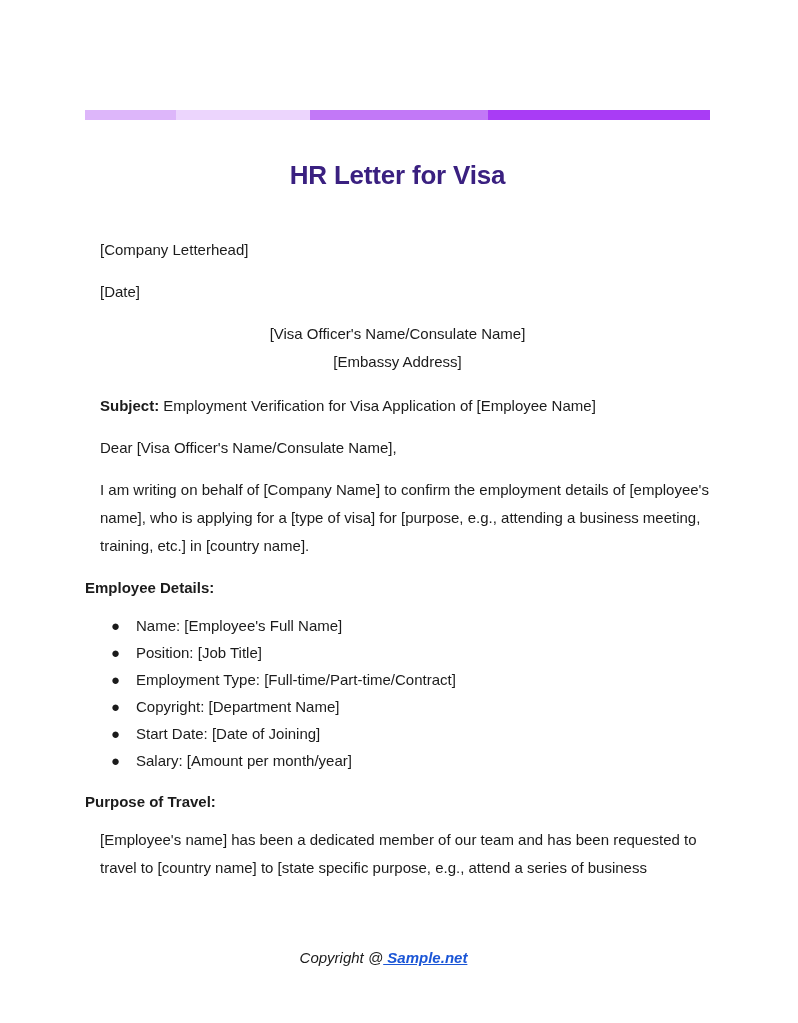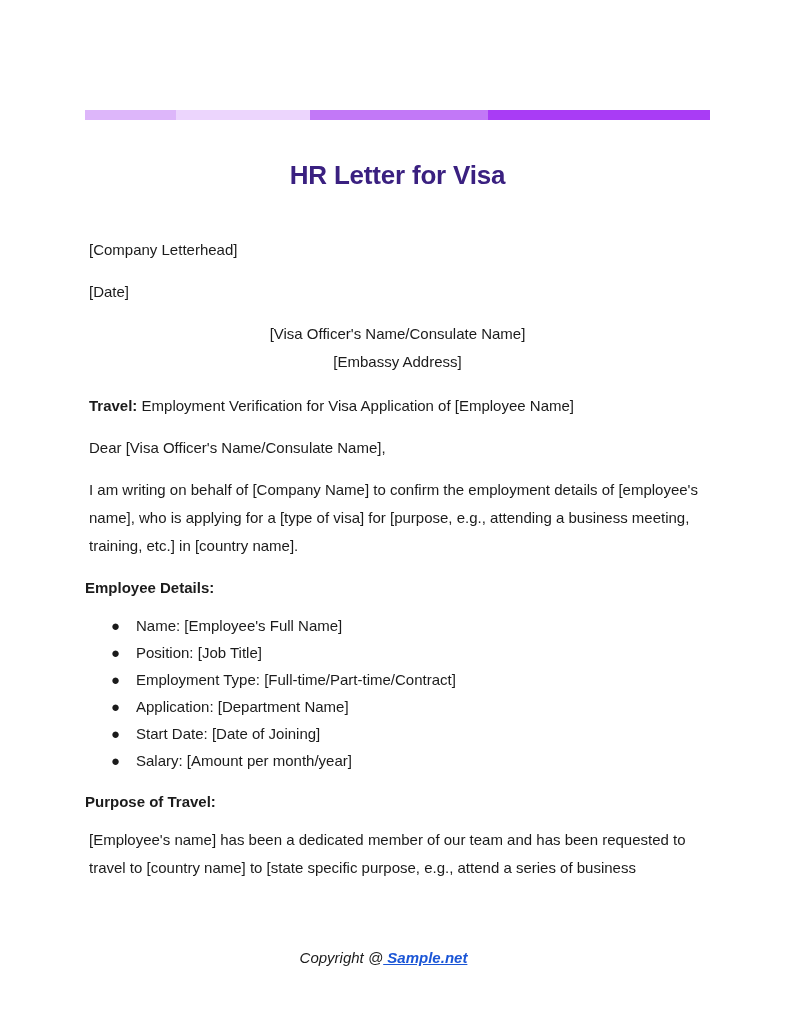--- a/index.html
+++ b/index.html
@@ -63,21 +63,21 @@
   }
 
   .block {
     margin: 0 0 16px 0;
     text-align: center;
   }
 
   .addr-line { display: block; }
 
   .para {
-    margin: 0 0 14px 4px;
+    margin: 0 0 14px 15px;
     line-height: 28px;
   }
 
   .lead-label { font-weight: bold; }
 
   .section-head {
     margin: 0 0 10px 0;
     font-weight: bold;
     line-height: 28px;
   }
@@ -138,21 +138,21 @@
 
     <p class="para">[Company Letterhead]</p>
 
     <p class="para">[Date]</p>
 
     <div class="block">
       <span class="addr-line">[Visa Officer's Name/Consulate Name]</span>
       <span class="addr-line">[Embassy Address]</span>
     </div>
 
-    <p class="para"><span class="lead-label">Travel:</span> <span>Employment Verification for Visa Application of [Employee Name]</span></p>
+    <p class="para"><span class="lead-label">Subject:</span> <span>Employment Verification for Visa Application of [Employee Name]</span></p>
 
     <p class="para">Dear [Visa Officer's Name/Consulate Name],</p>
 
     <p class="para">I am writing on behalf of [Company Name] to confirm the employment details of [employee's name], who is applying for a [type of visa] for [purpose, e.g., attending a business meeting, training, etc.] in [country name].</p>
 
     <p class="section-head">Employee Details:</p>
 
     <ul class="details">
       <li>
         <span class="bullet">●</span>
@@ -164,21 +164,21 @@
         <span class="k">Position:</span>
         <span>[Job Title]</span>
       </li>
       <li>
         <span class="bullet">●</span>
         <span class="k">Employment Type:</span>
         <span>[Full-time/Part-time/Contract]</span>
       </li>
       <li>
         <span class="bullet">●</span>
-        <span class="k">Application:</span>
+        <span class="k">Copyright:</span>
         <span>[Department Name]</span>
       </li>
       <li>
         <span class="bullet">●</span>
         <span class="k">Start Date:</span>
         <span>[Date of Joining]</span>
       </li>
       <li>
         <span class="bullet">●</span>
         <span class="k">Salary:</span>

